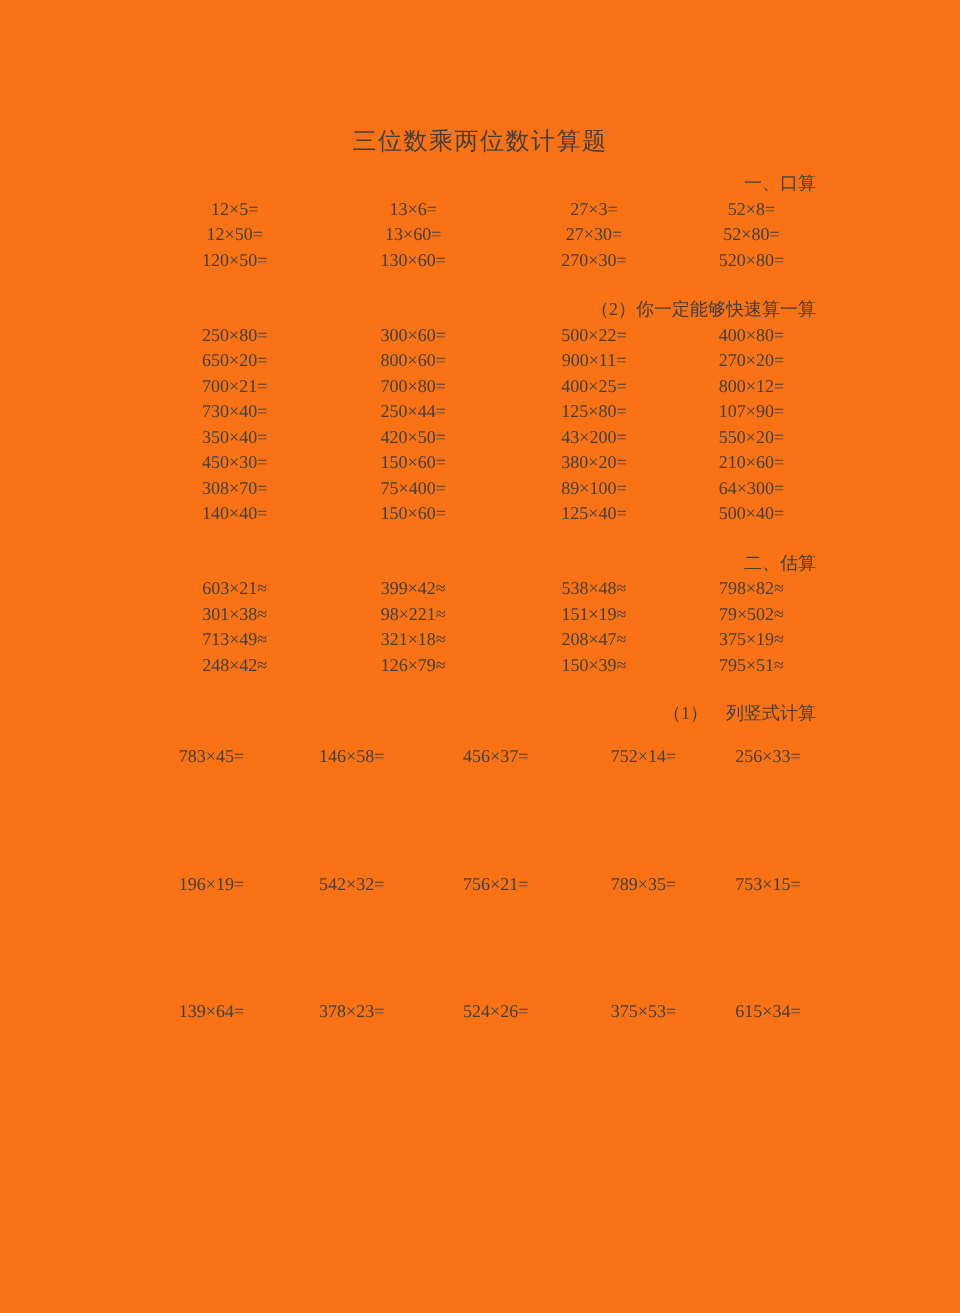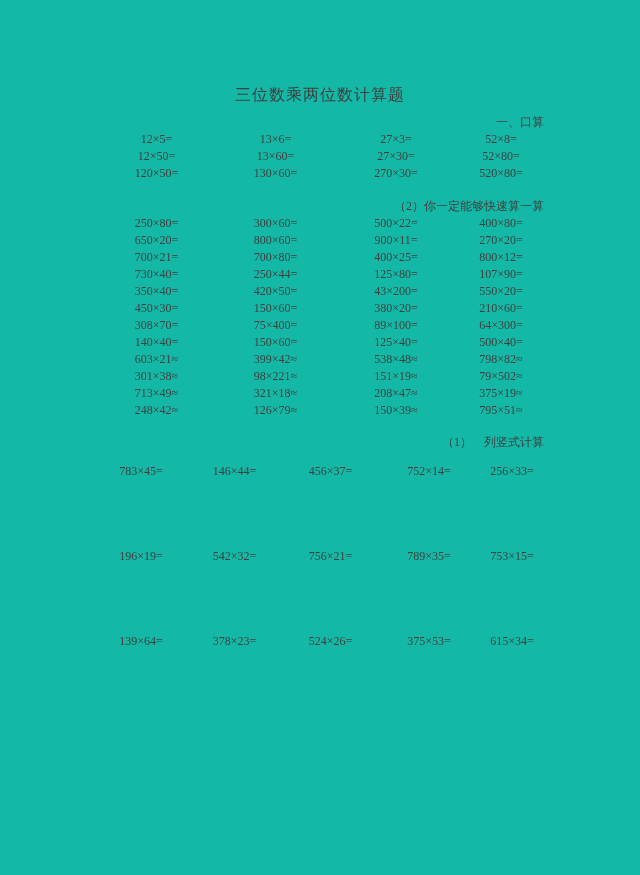--- a/index.html
+++ b/index.html
@@ -13,21 +13,21 @@
     overflow: hidden;
     font-family: "Liberation Serif", "DejaVu Serif", serif;
     font-size: 12px;
     color: #3f3f3f;
   }
   .page {
     box-sizing: border-box;
     width: 640px;
     height: 875px;
     padding: 86px 96px 0 96px;
-    background: #14b8a6;
+    background: #f97316;
   }
   .title {
     font-size: 16px;
     font-weight: normal;
     text-align: center;
     line-height: 17px;
     margin: 0 0 11px 0;
     letter-spacing: 1px;
   }
   .line {
@@ -105,20 +105,21 @@
       <div class="problem">308×70=</div>
       <div class="problem">75×400=</div>
       <div class="problem">89×100=</div>
       <div class="problem">64×300=</div>
       <div class="problem">140×40=</div>
       <div class="problem">150×60=</div>
       <div class="problem">125×40=</div>
       <div class="problem">500×40=</div>
     </div>
 
+  <div class="line mt16">二、估算</div>
 
   <div class="grid cols4">
       <div class="problem">603×21≈</div>
       <div class="problem">399×42≈</div>
       <div class="problem">538×48≈</div>
       <div class="problem">798×82≈</div>
       <div class="problem">301×38≈</div>
       <div class="problem">98×221≈</div>
       <div class="problem">151×19≈</div>
       <div class="problem">79×502≈</div>
@@ -130,21 +131,21 @@
       <div class="problem">126×79≈</div>
       <div class="problem">150×39≈</div>
       <div class="problem">795×51≈</div>
     </div>
 
 
   <div class="line mt15">（1）　列竖式计算</div>
 
   <div class="grid cols5 tall mt15">
       <div class="problem">783×45=</div>
-      <div class="problem">146×44=</div>
+      <div class="problem">146×58=</div>
       <div class="problem">456×37=</div>
       <div class="problem">752×14=</div>
       <div class="problem">256×33=</div>
       <div class="problem">196×19=</div>
       <div class="problem">542×32=</div>
       <div class="problem">756×21=</div>
       <div class="problem">789×35=</div>
       <div class="problem">753×15=</div>
       <div class="problem">139×64=</div>
       <div class="problem">378×23=</div>

